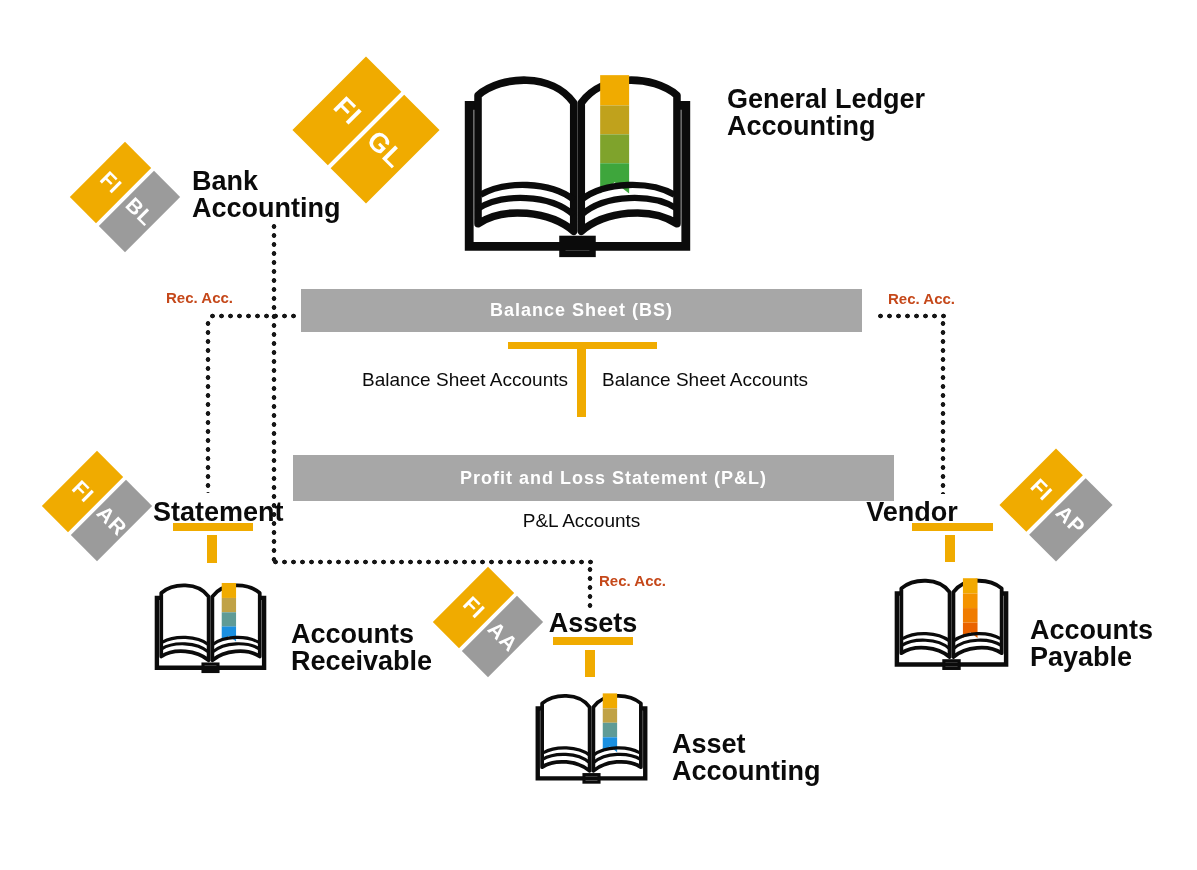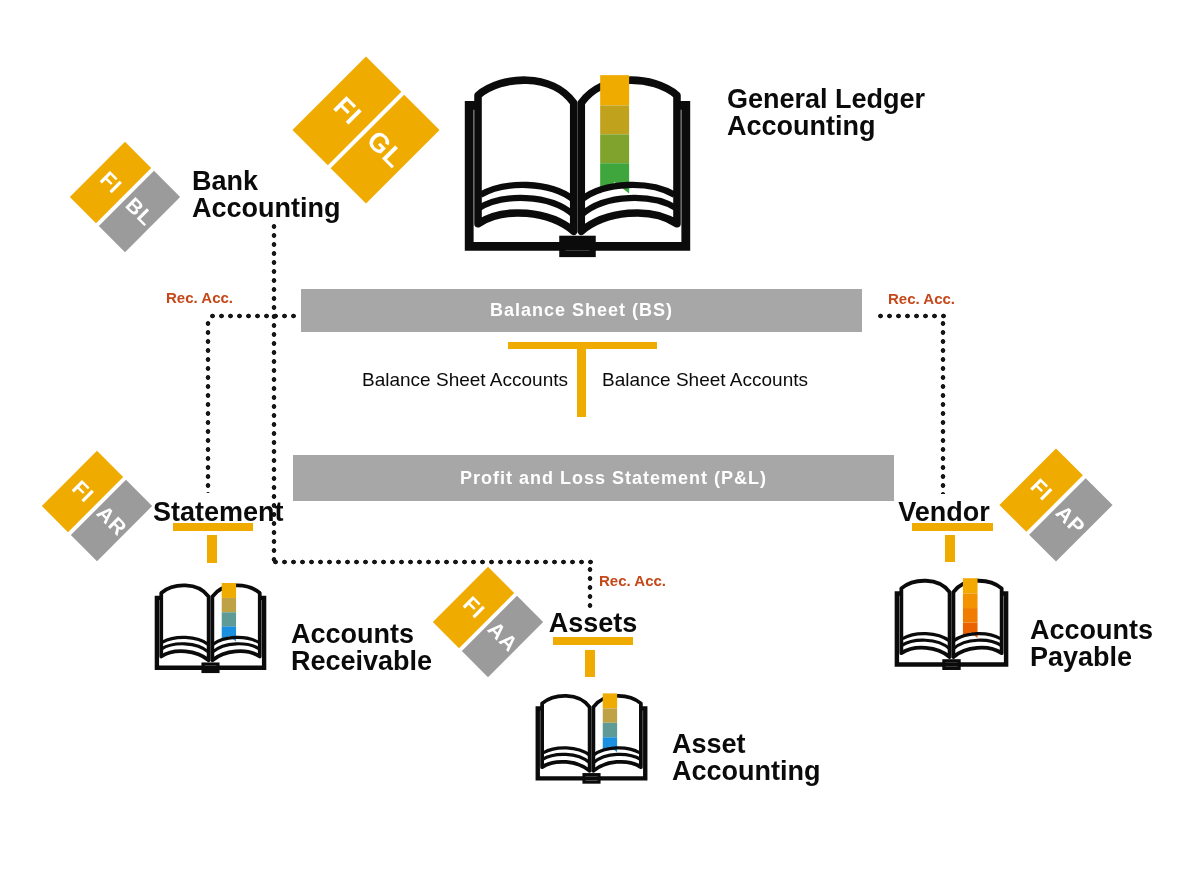--- a/index.html
+++ b/index.html
@@ -90,20 +90,21 @@
     <span class="bar-title">Balance Sheet (BS)</span>
   </div>
   <div class="stmt-bar" style="left:293px;top:455px;width:561px;height:46px;padding-left:40px;">
     <span class="bar-title">Profit and Loss Statement (P&amp;L)</span>
   </div>
 
   <div class="tee" style="left:508px;top:342px;width:149px;height:7px;"></div>
   <div class="tee" style="left:577px;top:349px;width:9px;height:68px;"></div>
   <div class="acct-text" style="left:268px;top:367px;width:300px;text-align:right;">Balance Sheet Accounts</div>
   <div class="acct-text" style="left:602px;top:367px;">Balance Sheet Accounts</div>
+  <div class="acct-text" style="left:301px;top:508px;width:561px;text-align:center;">P&amp;L Accounts</div>
 
   <div class="diamond big" style="left:314px;top:78px;width:104px;height:104px;">
     <div class="half t">
         <span>FI</span>
       </div>
     <div class="half b orange">
         <span>GL</span>
       </div>
   </div>
   <svg class="book" style="left: 450px; top: 55px; --b1: #F0AB00; --b2: #C0A21C; --b3: #7FA32C; --b4: #3EA63C;" width="255" height="204" viewBox="0 0 200 162">
@@ -141,21 +142,21 @@
 Receivable</div>
 
   <div class="diamond" style="left:1016px;top:465px;width:80px;height:80px;">
     <div class="half t">
         <span>FI</span>
       </div>
     <div class="half b">
         <span>AP</span>
       </div>
   </div>
-  <div class="node-label center" style="left:884px;top:499px;width:120px;">Vendor</div>
+  <div class="node-label center" style="left:852px;top:499px;width:120px;">Vendor</div>
   <div class="tee" style="left:912px;top:523px;width:81px;height:8px;"></div>
   <div class="tee" style="left:945px;top:535px;width:10px;height:27px;"></div>
   <svg class="book" style="left: 888px; top: 568px; --b1: #F2A900; --b2: #F49300; --b3: #F07C00; --b4: #EA6300;" width="127" height="103" viewBox="0 0 200 162">
       <use href="#book-sym"></use>
     </svg>
   <div class="node-label" style="left:1030px;top:617px;">Accounts
 Payable</div>
 
   <div class="diamond" style="left:449px;top:583px;width:78px;height:78px;">
     <div class="half t">

